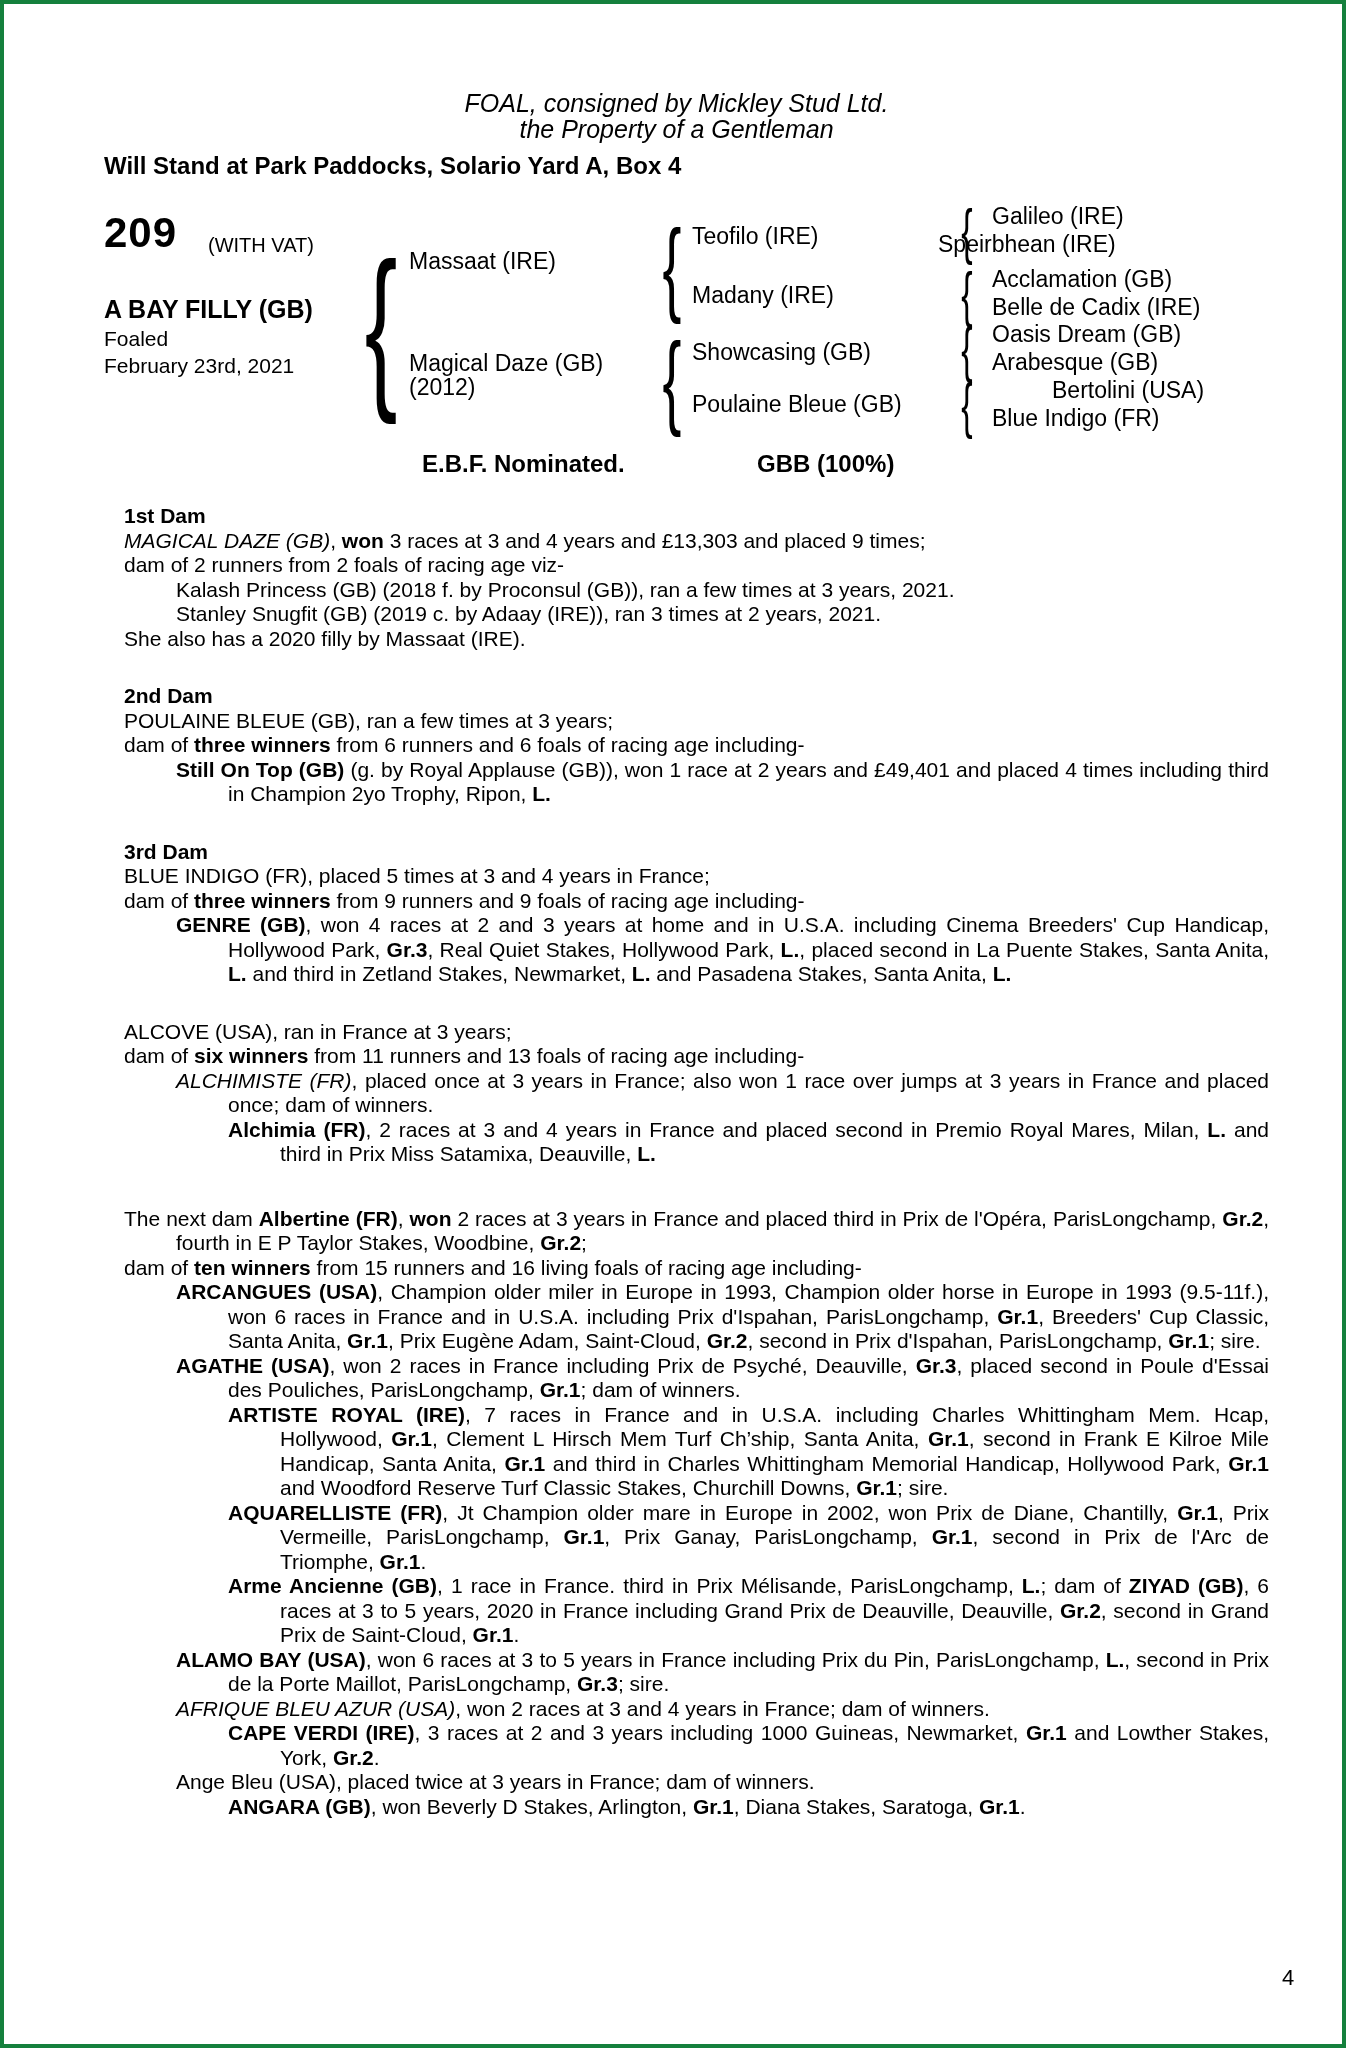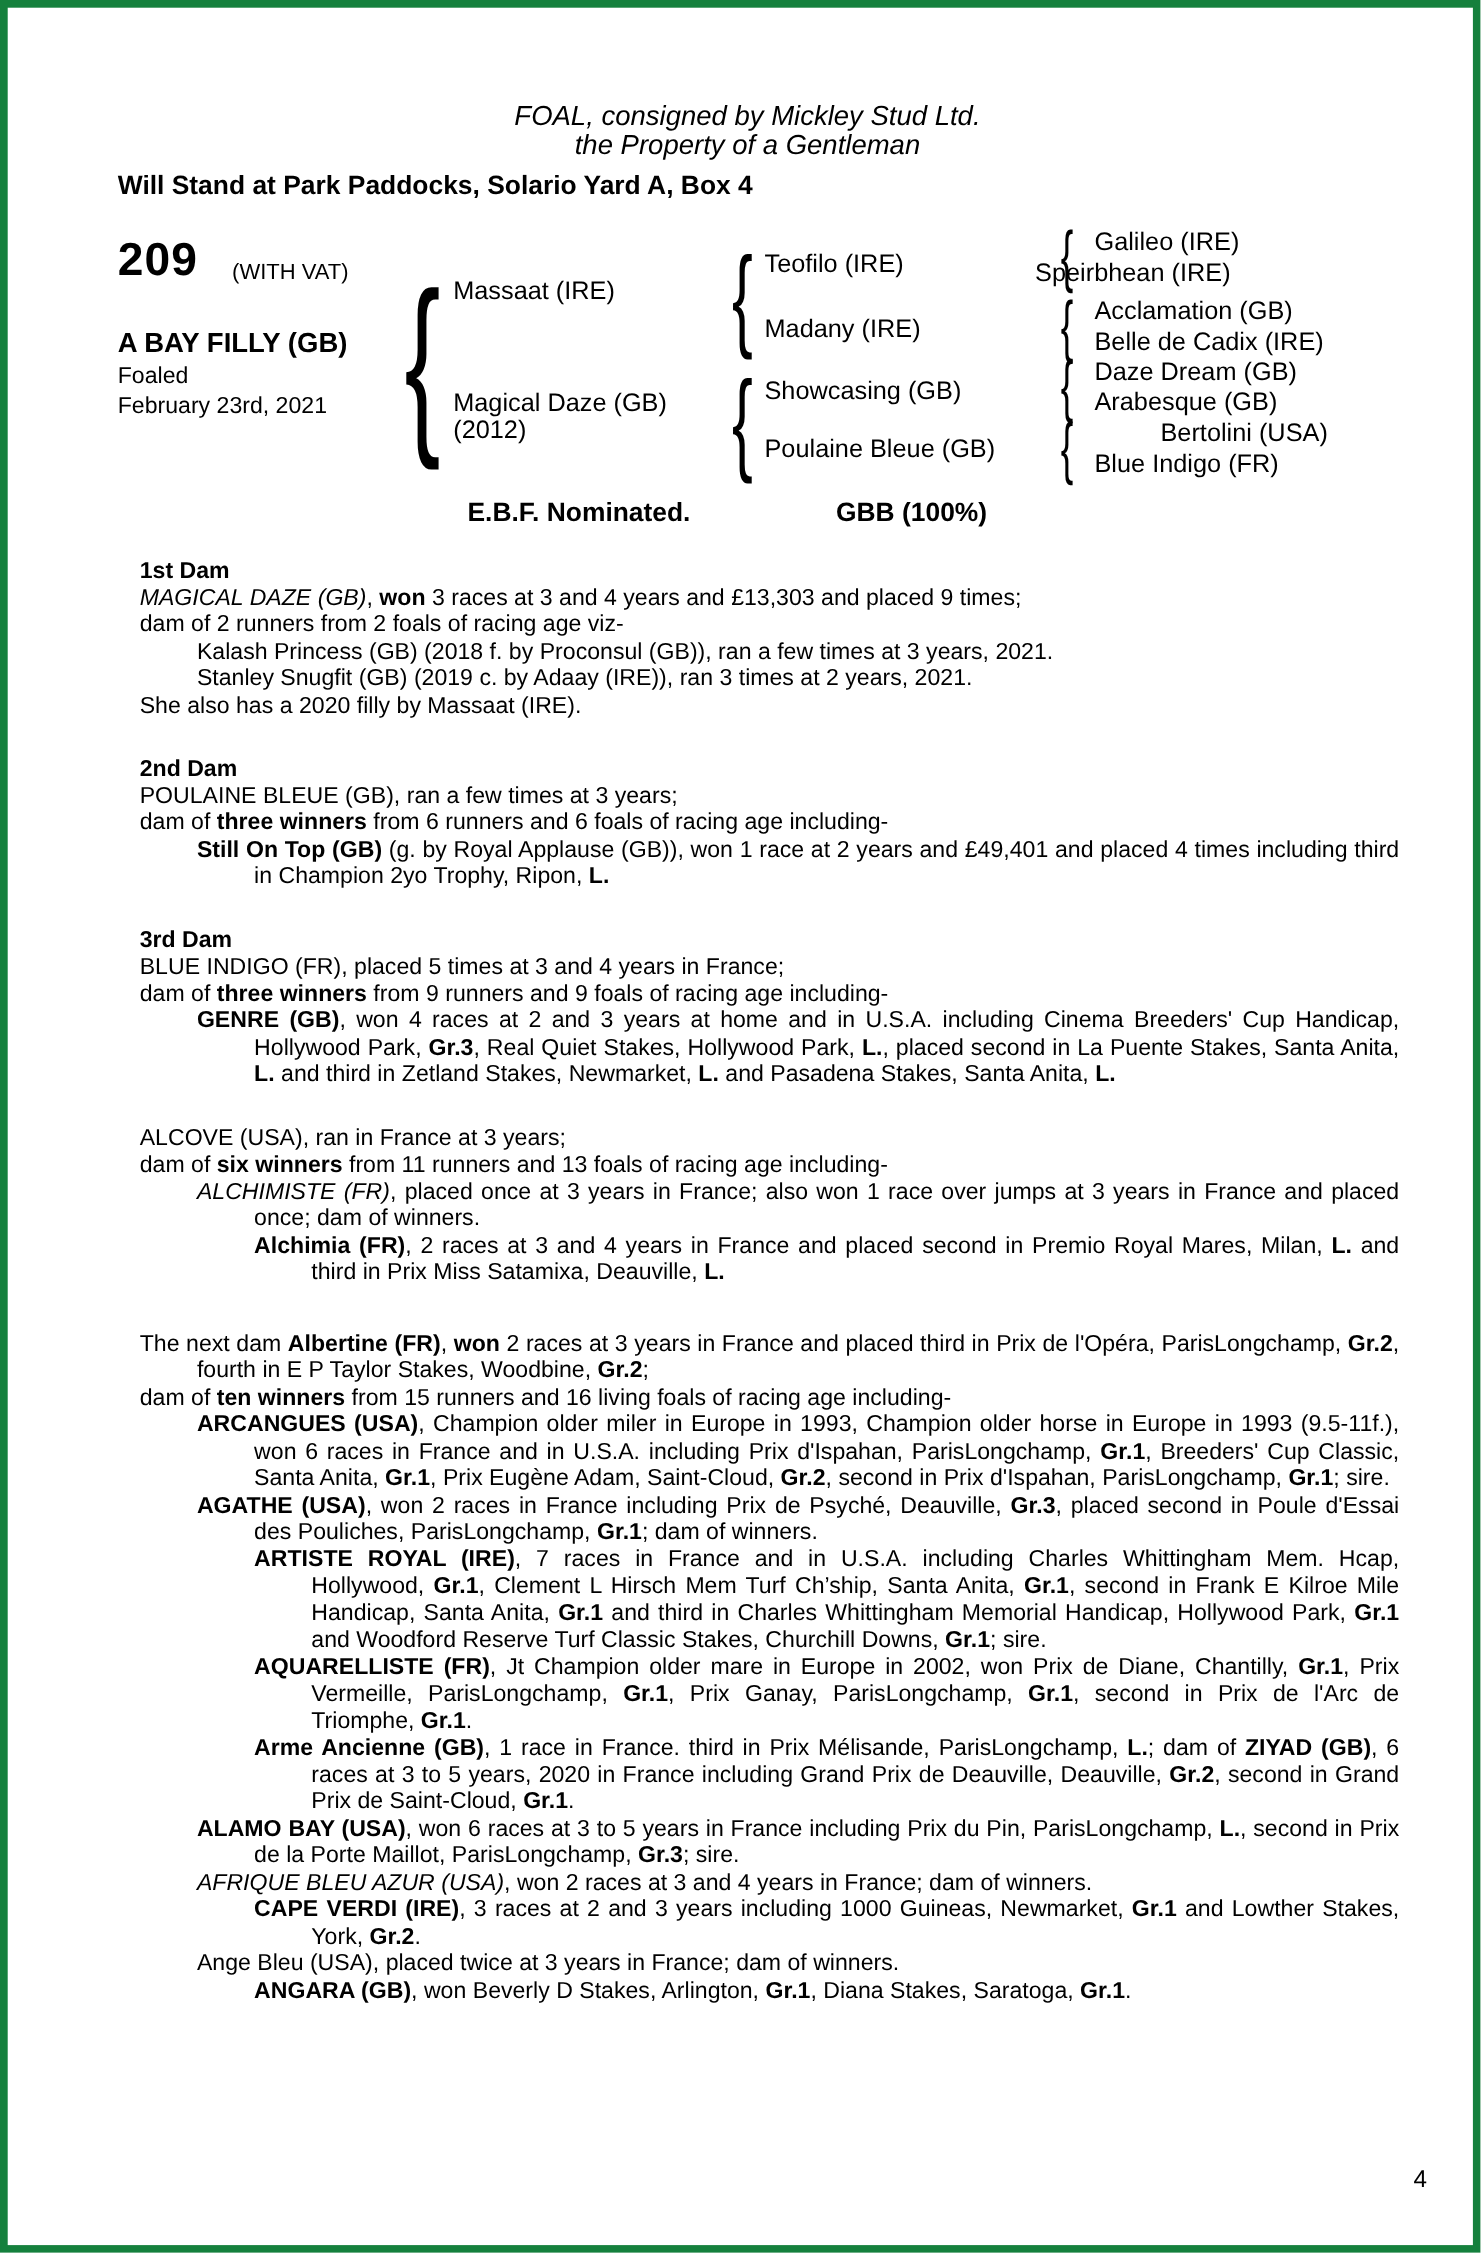--- a/index.html
+++ b/index.html
@@ -1,18 +1,18 @@
 <!DOCTYPE html>
 <html><head>
 <meta charset="utf-8">
 <style>
   html,body { margin:0; padding:0; background:#e8e8e8; }
   .page {
     position:relative; width:1346px; height:2048px; margin:0 auto;
-    background:#ffffff; border:7px solid #15803d; box-sizing:border-box;
+    background:#ffffff; border:4px solid #15803d; box-sizing:border-box;
     font-family:"Liberation Sans","DejaVu Sans",sans-serif; color:#000;
     overflow:hidden;
   }
   .abs { position:absolute; white-space:nowrap; }
   
   .consign { position:absolute; left:100px; width:1145px; text-align:center;
              font-style:italic; font-size:25px; line-height:26px; }
   .standline { position:absolute; left:100px; top:148px; font-weight:bold; font-size:24px; }
   
   .lotnum  { left:100px; top:207px; font-size:42px; font-weight:bold; line-height:44px; letter-spacing:1px; }
@@ -69,21 +69,21 @@
   <div class="abs ped" style="left:405px;top:347px;">Magical Daze (GB)</div>
   <div class="abs ped" style="left:405px;top:371px;">(2012)</div>
   <div class="abs ped" style="left:688px;top:220px;">Teofilo (IRE)</div>
   <div class="abs ped" style="left:688px;top:279px;">Madany (IRE)</div>
   <div class="abs ped" style="left:688px;top:336px;">Showcasing (GB)</div>
   <div class="abs ped" style="left:688px;top:388px;">Poulaine Bleue (GB)</div>
   <div class="abs ped" style="left:988px;top:200px;">Galileo (IRE)</div>
   <div class="abs ped" style="left:934px;top:228px;">Speirbhean (IRE)</div>
   <div class="abs ped" style="left:988px;top:263px;">Acclamation (GB)</div>
   <div class="abs ped" style="left:988px;top:291px;">Belle de Cadix (IRE)</div>
-  <div class="abs ped" style="left:988px;top:318px;">Daze Dream (GB)</div>
+  <div class="abs ped" style="left:988px;top:318px;">Oasis Dream (GB)</div>
   <div class="abs ped" style="left:988px;top:346px;">Arabesque (GB)</div>
   <div class="abs ped" style="left:1048px;top:374px;">Bertolini (USA)</div>
   <div class="abs ped" style="left:988px;top:402px;">Blue Indigo (FR)</div>
 
   <div class="abs ebf">E.B.F. Nominated.</div>
   <div class="abs gbb">GBB (100%)</div>
 
   <div class="copy">
       <div class="dam-section">
         <p class="dam-h">1st Dam</p>

